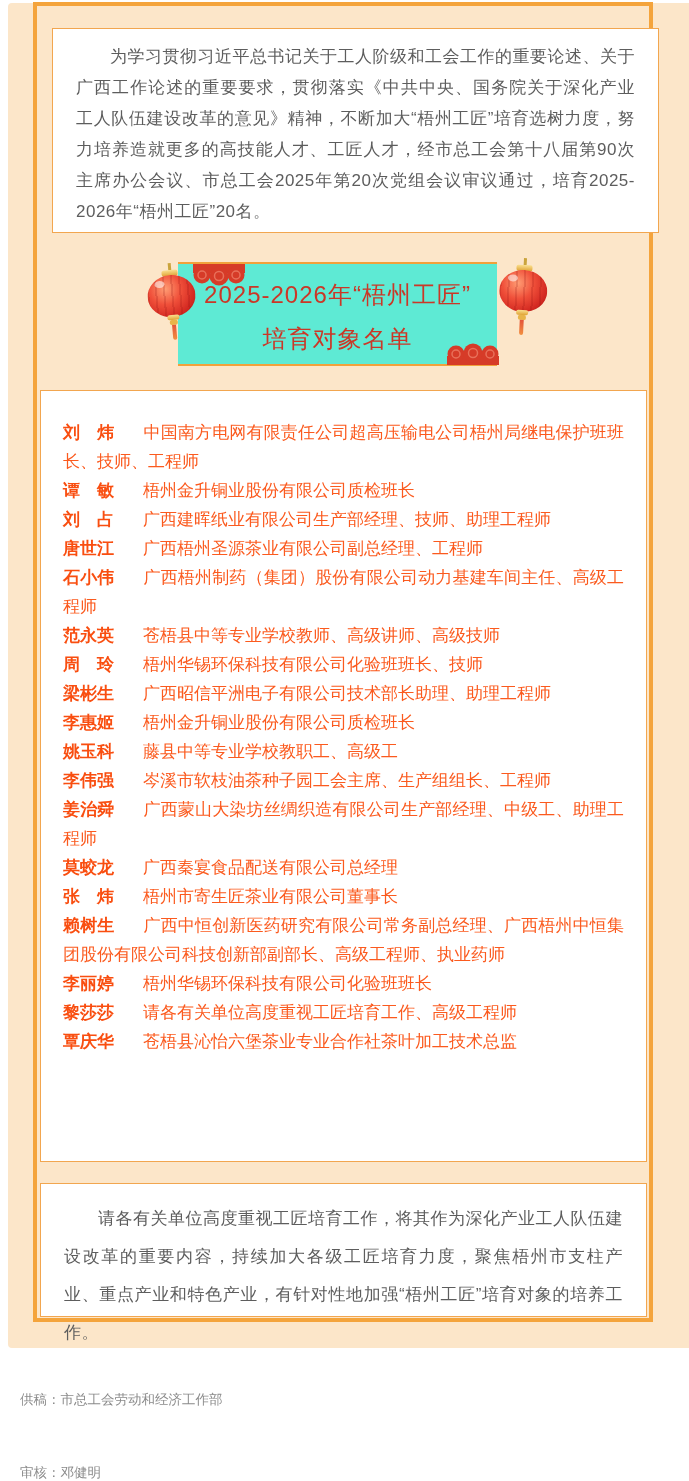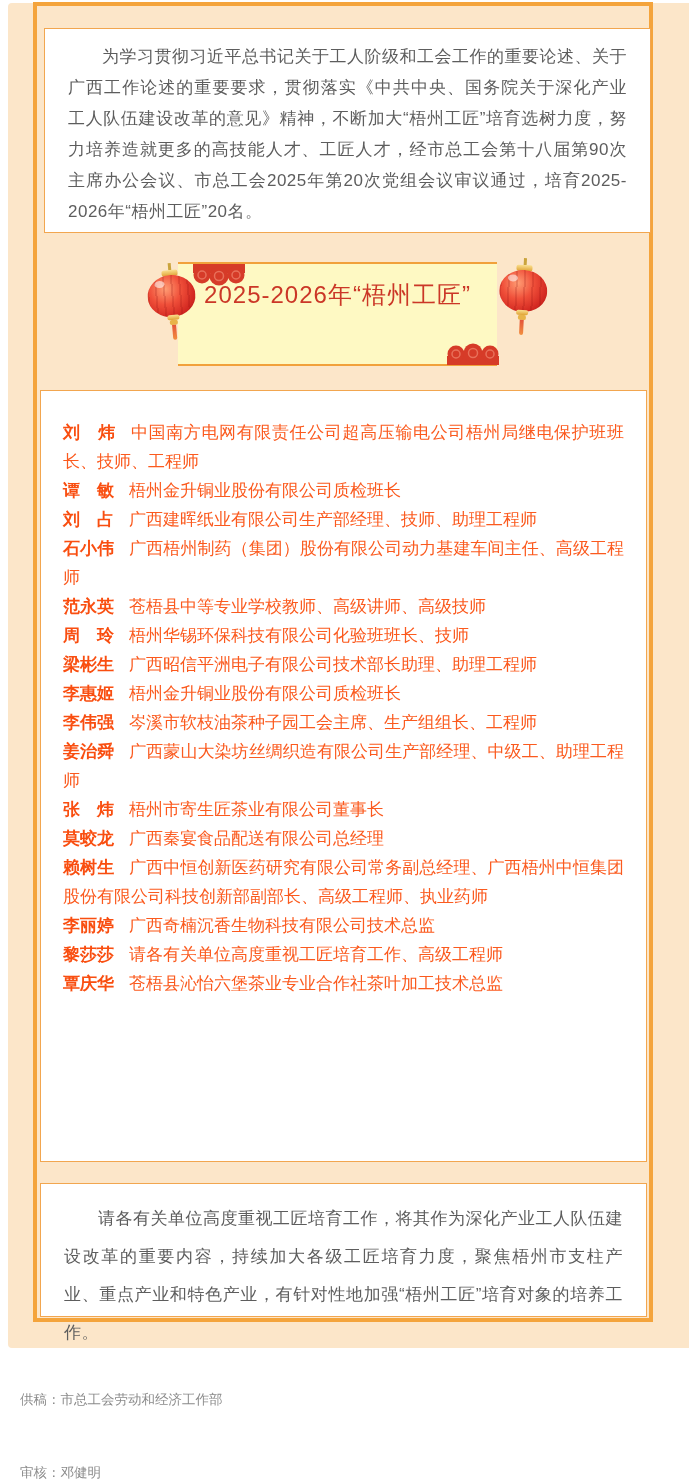--- a/index.html
+++ b/index.html
@@ -16,29 +16,29 @@
   
   .panel-frame{
     position:absolute;left:33px;top:2px;width:612px;height:1312px;
     border:4px solid #f4a43c;background:transparent;
   }
   
   .wbox{
     position:absolute;background:#ffffff;border:1px solid #f2a64f;
     box-sizing:border-box;
   }
-  .intro-box{left:44px;top:28px;width:607px;height:205px;padding:12px 23px 12px;}
+  .intro-box{left:52px;top:28px;width:607px;height:205px;padding:12px 23px 12px;}
   .intro-box p,.outro-box p{
     margin:0;color:#5d5d5d;font-size:17px;line-height:31px;
     text-indent:2em;text-align:justify;letter-spacing:.5px;
   }
   
   .banner{
     position:absolute;left:178px;top:262px;width:319px;height:104px;
-    background:#fef9c3;
+    background:#5eead4;
     border-top:2px solid #f1a13b;border-bottom:2px solid #f1a13b;
     box-sizing:border-box;z-index:2;
   }
   .banner-text{
     text-align:center;color:#cb3727;font-size:24px;line-height:44px;
     padding-top:9px;letter-spacing:1px;font-weight:500;
   }
   
   .cloud{position:absolute;z-index:4;}
   .cloud-top{left:193px;top:264px;}
@@ -58,21 +58,21 @@
   .lantern .body::after{
     content:"";position:absolute;left:8px;top:5px;width:10px;height:7px;
     background:rgba(255,255,255,.55);border-radius:50%;
   }
   .lantern .cap2{width:12px;height:5px;border-radius:2px;background:linear-gradient(#fadf8e,#dfa335);margin:-2px auto 0;position:relative;}
   .lantern .knot{width:8px;height:5px;background:#e8b449;border-radius:2px;margin:0 auto;}
   .lantern .tassel{width:4px;height:15px;margin:0 auto;background:linear-gradient(#e4543a,#f2903f);border-radius:0 0 2px 2px;}
   
   .list-box{left:40px;top:390px;width:607px;height:772px;padding:27px 22px 0;}
   .entry{margin:0;font-size:17px;line-height:29px;color:#fb5a1e;text-align:justify;}
-  .entry .nm{font-weight:700;color:#f94e10;margin-right:15px;}
+  .entry .nm{font-weight:700;color:#f94e10;margin-right:29px;}
   
   .outro-box{left:40px;top:1183px;width:607px;height:134px;padding:16px 23px 4px;}
   .outro-box p{line-height:38px;}
   
   .footer{
     position:absolute;left:5px;top:1363px;z-index:2;
     color:#8b8b8b;font-size:13.5px;line-height:24.5px;
   }
   .footer .line{white-space:pre;}
 </style>
@@ -81,20 +81,21 @@
 
 <div class="peach-bg"></div>
 <div class="panel-frame"></div>
 
 <div class="wbox intro-box">
   <p>为学习贯彻习近平总书记关于工人阶级和工会工作的重要论述、关于广西工作论述的重要要求，贯彻落实《中共中央、国务院关于深化产业工人队伍建设改革的意见》精神，不断加大“梧州工匠”培育选树力度，努力培养造就更多的高技能人才、工匠人才，经市总工会第十八届第90次主席办公会议、市总工会2025年第20次党组会议审议通过，培育2025-2026年“梧州工匠”20名。</p>
 </div>
 
 <div class="banner">
   <div class="banner-text">2025-2026年“梧州工匠”</div>
+  <div class="banner-text" style="padding-top:0">培育对象名单</div>
 </div>
 
 <div class="cloud cloud-top">
   <svg width="52" height="22" viewBox="0 0 52 22">
     <g fill="#d63b28">
       <rect x="0" y="0" width="52" height="9"></rect>
       <circle cx="9" cy="11" r="8.5"></circle>
       <circle cx="26" cy="12" r="9.5"></circle>
       <circle cx="43" cy="11" r="8.5"></circle>
     </g>
@@ -142,51 +143,57 @@
   <p class="entry">
     <span class="nm">刘　炜</span><span class="ds">中国南方电网有限责任公司超高压输电公司梧州局继电保护班班长、技师、工程师</span>
   </p>
     <p class="entry">
     <span class="nm">谭　敏</span><span class="ds">梧州金升铜业股份有限公司质检班长</span>
   </p>
     <p class="entry">
     <span class="nm">刘　占</span><span class="ds">广西建晖纸业有限公司生产部经理、技师、助理工程师</span>
   </p>
     <p class="entry">
+    <span class="nm">唐世江</span><span class="ds">广西梧州圣源茶业有限公司副总经理、工程师</span>
+  </p>
+    <p class="entry">
     <span class="nm">石小伟</span><span class="ds">广西梧州制药（集团）股份有限公司动力基建车间主任、高级工程师</span>
   </p>
     <p class="entry">
     <span class="nm">范永英</span><span class="ds">苍梧县中等专业学校教师、高级讲师、高级技师</span>
   </p>
     <p class="entry">
     <span class="nm">周　玲</span><span class="ds">梧州华锡环保科技有限公司化验班班长、技师</span>
   </p>
     <p class="entry">
     <span class="nm">梁彬生</span><span class="ds">广西昭信平洲电子有限公司技术部长助理、助理工程师</span>
   </p>
     <p class="entry">
     <span class="nm">李惠姬</span><span class="ds">梧州金升铜业股份有限公司质检班长</span>
   </p>
     <p class="entry">
+    <span class="nm">姚玉科</span><span class="ds">藤县中等专业学校教职工、高级工</span>
+  </p>
+    <p class="entry">
     <span class="nm">李伟强</span><span class="ds">岑溪市软枝油茶种子园工会主席、生产组组长、工程师</span>
   </p>
     <p class="entry">
     <span class="nm">姜治舜</span><span class="ds">广西蒙山大染坊丝绸织造有限公司生产部经理、中级工、助理工程师</span>
   </p>
     <p class="entry">
+    <span class="nm">莫蛟龙</span><span class="ds">广西秦宴食品配送有限公司总经理</span>
+  </p>
+    <p class="entry">
     <span class="nm">张　炜</span><span class="ds">梧州市寄生匠茶业有限公司董事长</span>
   </p>
     <p class="entry">
-    <span class="nm">莫蛟龙</span><span class="ds">广西秦宴食品配送有限公司总经理</span>
-  </p>
-    <p class="entry">
     <span class="nm">赖树生</span><span class="ds">广西中恒创新医药研究有限公司常务副总经理、广西梧州中恒集团股份有限公司科技创新部副部长、高级工程师、执业药师</span>
   </p>
     <p class="entry">
-    <span class="nm">李丽婷</span><span class="ds">广西奇楠沉香生物科技有限公司技术总监</span>
+    <span class="nm">李丽婷</span><span class="ds">梧州华锡环保科技有限公司化验班班长</span>
   </p>
     <p class="entry">
     <span class="nm">黎莎莎</span><span class="ds">请各有关单位高度重视工匠培育工作、高级工程师</span>
   </p>
     <p class="entry">
     <span class="nm">覃庆华</span><span class="ds">苍梧县沁怡六堡茶业专业合作社茶叶加工技术总监</span>
   </p>
 </div>
 
 <div class="wbox outro-box">

